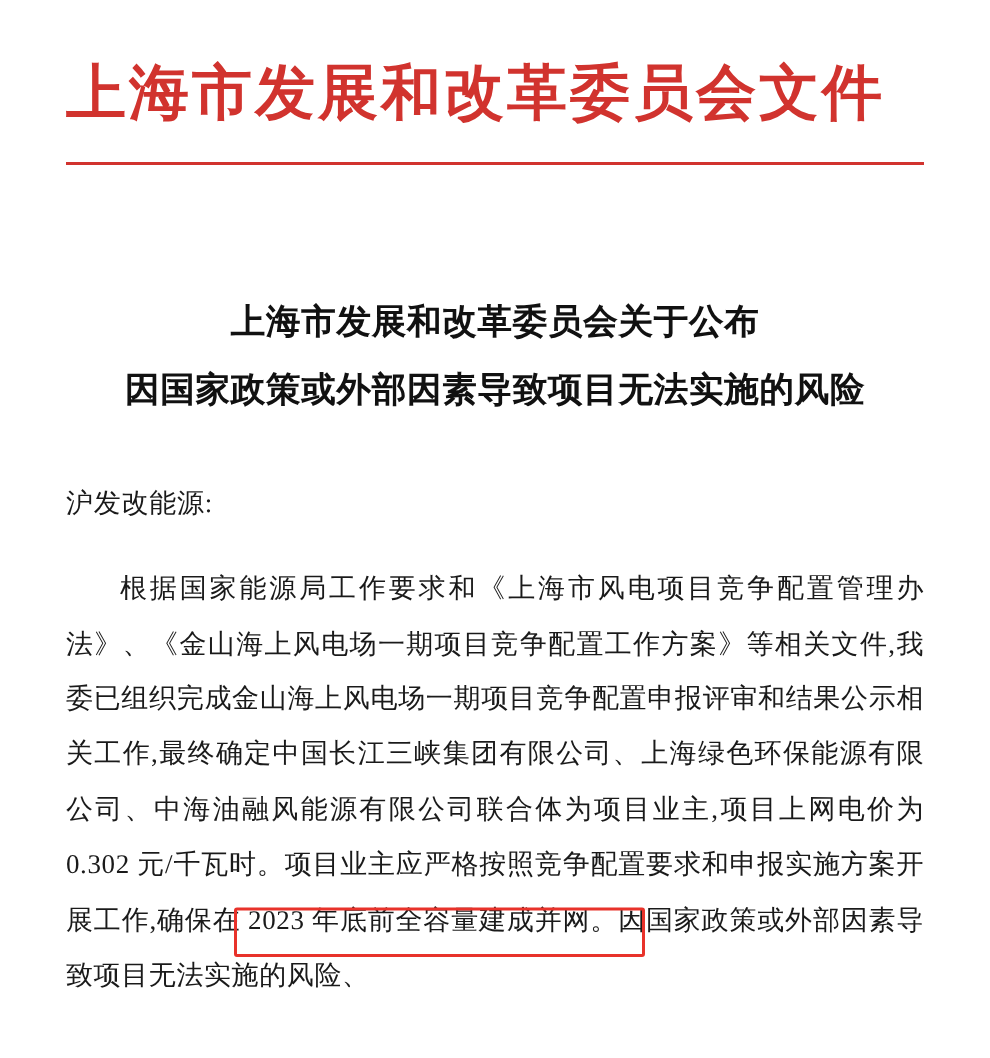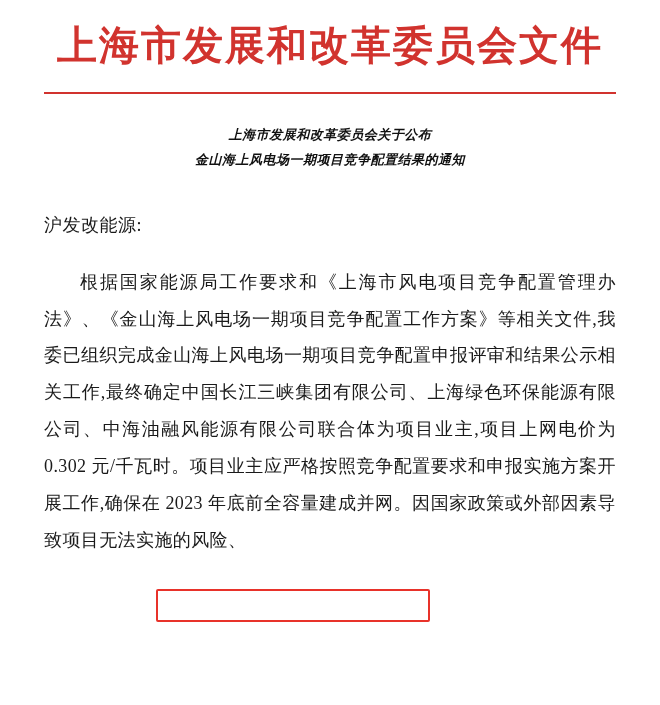--- a/index.html
+++ b/index.html
@@ -16,51 +16,51 @@
   }
   .page {
     position: relative;
     width: 660px;
     height: 705px;
     box-sizing: border-box;
     padding: 0 44px;
     background: #ffffff;
   }
   .doc-title {
-    text-align: center;
+    text-align: left;
     color: #d1332e;
     font-size: 40px;
     font-weight: bold;
     letter-spacing: 2px;
     line-height: 1.2;
     padding-top: 22px;
     white-space: nowrap;
+    margin-top: 16px;
   }
   .doc-number {
     text-align: center;
     font-size: 19px;
     color: #111111;
     margin-top: 48px;
     letter-spacing: 1px;
   }
   .red-rule {
     margin-top: 22px;
     height: 2px;
     background: #d1332e;
     width: 100%;
   }
   .subject {
-    margin-top: 28px;
+    margin-top: 83px;
     text-align: center;
-    font-size: 13px;
+    font-size: 23px;
     font-weight: bold;
     line-height: 1.95;
     color: #111111;
     letter-spacing: 0.5px;
-    font-style: italic;
   }
   .subject div {
     white-space: nowrap;
   }
   .salutation {
     margin-top: 40px;
     font-size: 18px;
     letter-spacing: 0.5px;
   }
   .body-text {
@@ -92,21 +92,21 @@
 
 <div class="page">
 
   <div class="doc-title">上海市发展和改革委员会文件</div>
 
 
   <div class="red-rule"></div>
 
   <div class="subject">
     <div>上海市发展和改革委员会关于公布</div>
-    <div>金山海上风电场一期项目竞争配置结果的通知</div>
+    <div>因国家政策或外部因素导致项目无法实施的风险</div>
   </div>
 
   <div class="salutation">沪发改能源:</div>
 
   <div class="body-text">
     <p>根据国家能源局工作要求和《上海市风电项目竞争配置管理办法》、《金山海上风电场一期项目竞争配置工作方案》等相关文件,我委已组织完成金山海上风电场一期项目竞争配置申报评审和结果公示相关工作,最终确定中国长江三峡集团有限公司、上海绿色环保能源有限公司、中海油融风能源有限公司联合体为项目业主,项目上网电价为 0.302 元/千瓦时。项目业主应严格按照竞争配置要求和申报实施方案开展工作,确保在 2023 年底前全容量建成并网。因国家政策或外部因素导致项目无法实施的风险、</p>
   </div>
 
   <div class="highlight-box"></div>
 

